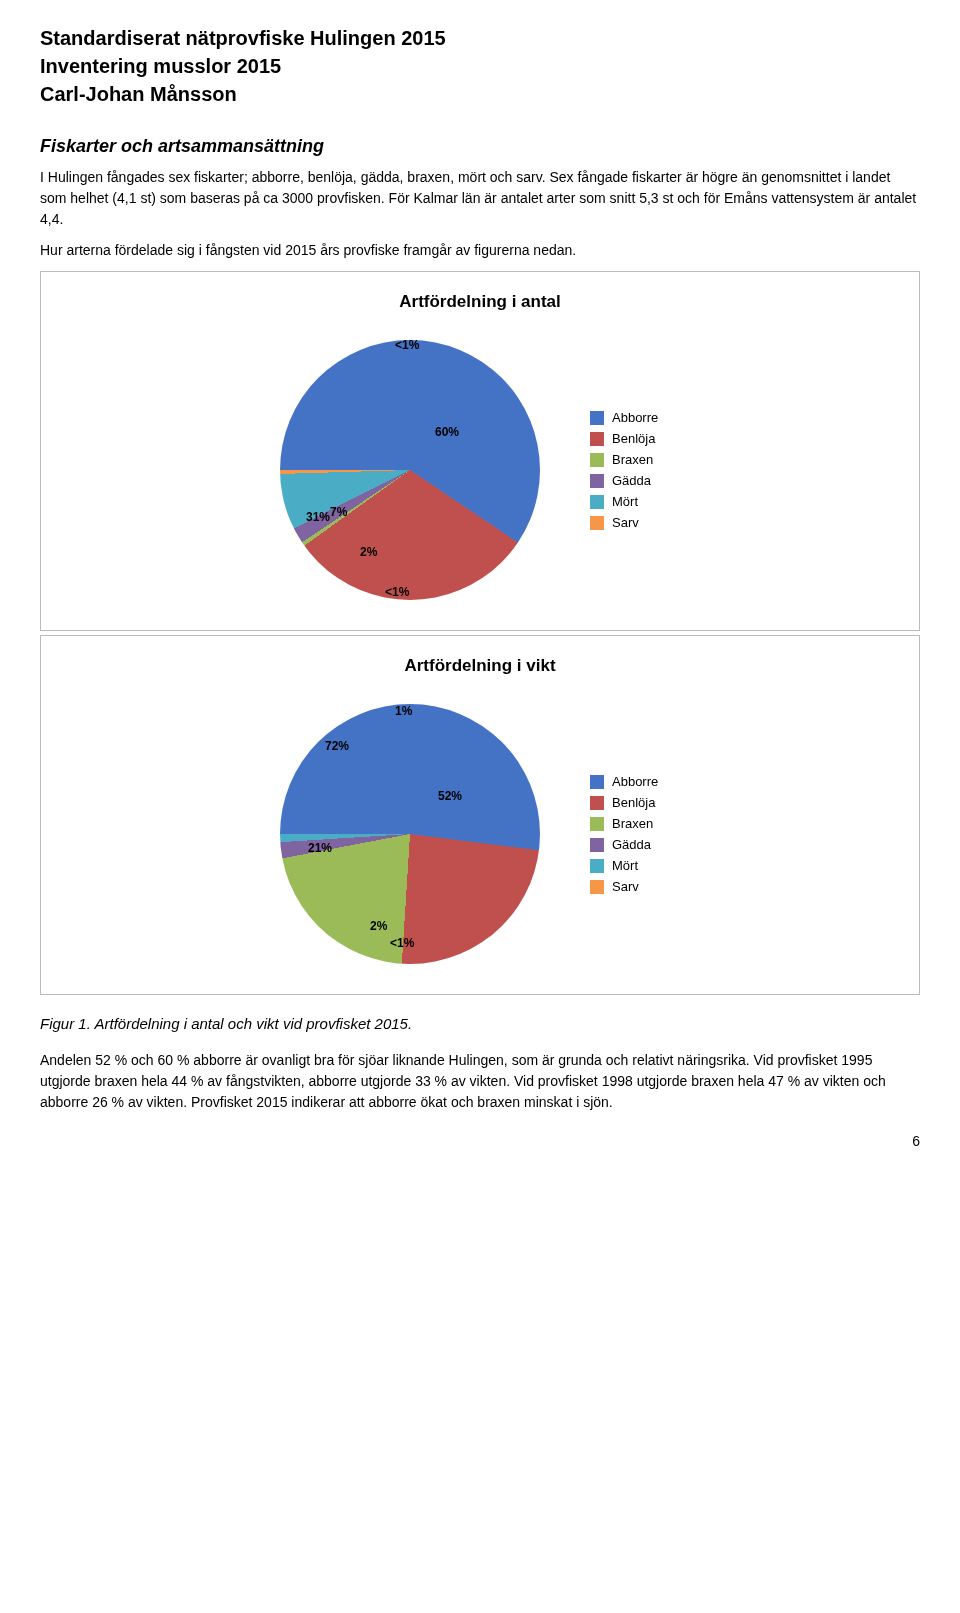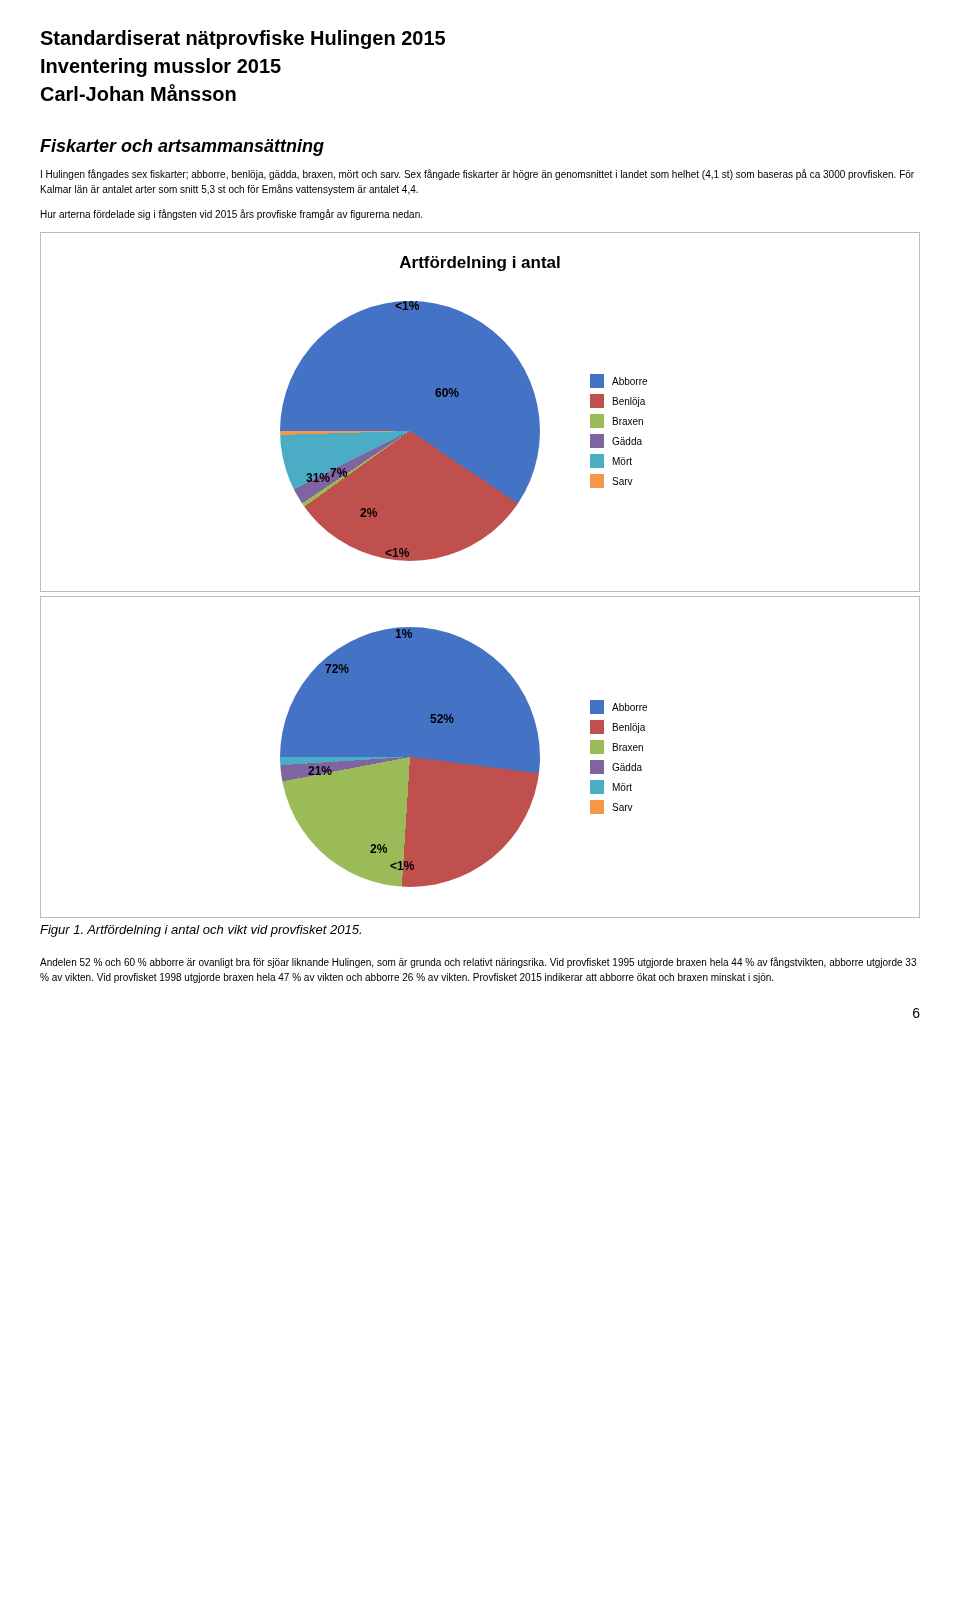--- a/index.html
+++ b/index.html
@@ -16,21 +16,21 @@
       line-height: 1.4;
       margin-bottom: 28px;
     }
     .section-title {
       font-size: 18px;
       font-weight: bold;
       margin-bottom: 10px;
       font-style: italic;
     }
     p.body-text {
-      font-size: 10px;
+      font-size: 14px;
       line-height: 1.5;
       margin-bottom: 10px;
     }
     .chart-container {
       border: 1px solid #bbb;
       margin-bottom: 4px;
       padding: 20px 20px 20px 20px;
     }
     .chart-title {
       font-size: 17px;
@@ -59,32 +59,32 @@
     .legend {
       display: flex;
       flex-direction: column;
       gap: 6px;
       min-width: 100px;
     }
     .legend-item {
       display: flex;
       align-items: center;
       gap: 8px;
-      font-size: 10px;
+      font-size: 13px;
     }
     .legend-color {
       width: 14px;
       height: 14px;
       flex-shrink: 0;
     }
     .figure-caption {
-      font-size: 13px;
+      font-size: 15px;
       font-style: italic;
       margin-bottom: 18px;
-      margin-top: 4px;
+      margin-top: 20px;
     }
     .page-number {
       text-align: right;
       font-size: 14px;
       margin-top: 20px;
     }
   </style>
 </head>
 <body>
 
@@ -139,38 +139,39 @@
       </div>
       <div class="legend-item">
         <div class="legend-color" style="background:#F79646;"></div>
         <span>Sarv</span>
       </div>
     </div>
   </div>
 </div>
 
 <div class="chart-container">
+  <div class="chart-title">Artfördelning i vikt</div>
   <div class="chart-area">
     <div class="pie-wrapper">
 
       <div style="width:260px;height:260px;border-radius:50%;position:relative;
         background: conic-gradient(
           #4472C4 0deg 187.2deg,
           #C0504D 187.2deg 273.6deg,
           #9BBB59 273.6deg 349.2deg,
           #8064A2 349.2deg 356.4deg,
           #4BACC6 356.4deg 360deg,
           #F79646 360deg 361.8deg
         );
         transform: rotate(-90deg);
         margin: 10px auto;
       ">
       </div>
 
-      <div class="pie-label" style="top:95px;left:160px;">52%</div>
+      <div class="pie-label" style="top:95px;left:168px;">52%</div>
       <div class="pie-label" style="top:45px;left:55px;">72%</div>
       <div class="pie-label" style="top:147px;left:38px;">21%</div>
       <div class="pie-label" style="top:225px;left:100px;">2%</div>
       <div class="pie-label" style="top:10px;left:125px;">1%</div>
       <div class="pie-label" style="top:242px;left:120px;">&lt;1%</div>
     </div>
 
     <div class="legend">
       <div class="legend-item">
         <div class="legend-color" style="background:#4472C4;"></div>

